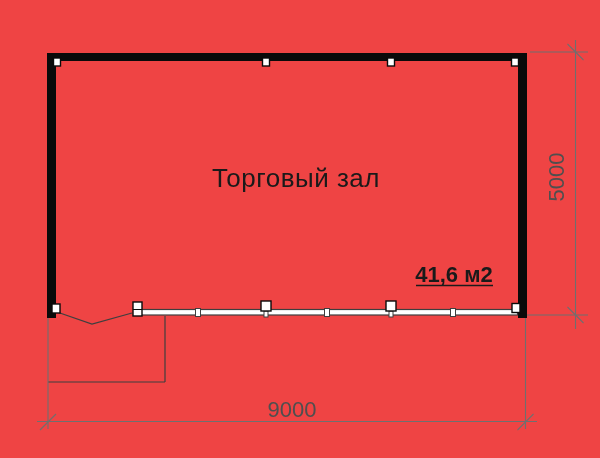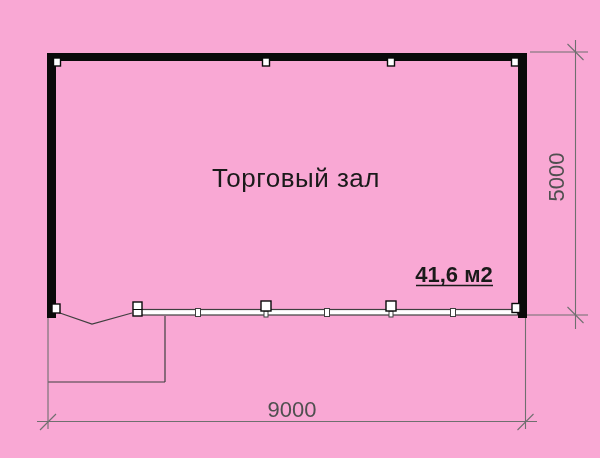--- a/index.html
+++ b/index.html
@@ -5,21 +5,21 @@
   html, body {
     margin: 0;
     padding: 0;
     background: #ffffff;
     font-family: "Liberation Sans", sans-serif;
   }
   .canvas {
     position: relative;
     width: 600px;
     height: 458px;
-    background: #f9a8d4;
+    background: #ef4444;
     overflow: hidden;
   }
   svg { display: block; position: absolute; left: 0; top: 0; }
   .marker { fill: #ffffff; stroke-width: 1.4; }
   .post-tick { fill: #ffffff; stroke-width: 1; }
   .mullion { fill: #ffffff; stroke-width: 1; }
   .band { fill: #ffffff; stroke-width: 1.2; }
   .thin { stroke-width: 1.2; fill: none; }
   .dimline { stroke-width: 1.1; fill: none; }
   .room-text { font-size: 26px; letter-spacing: 0.5px; }

